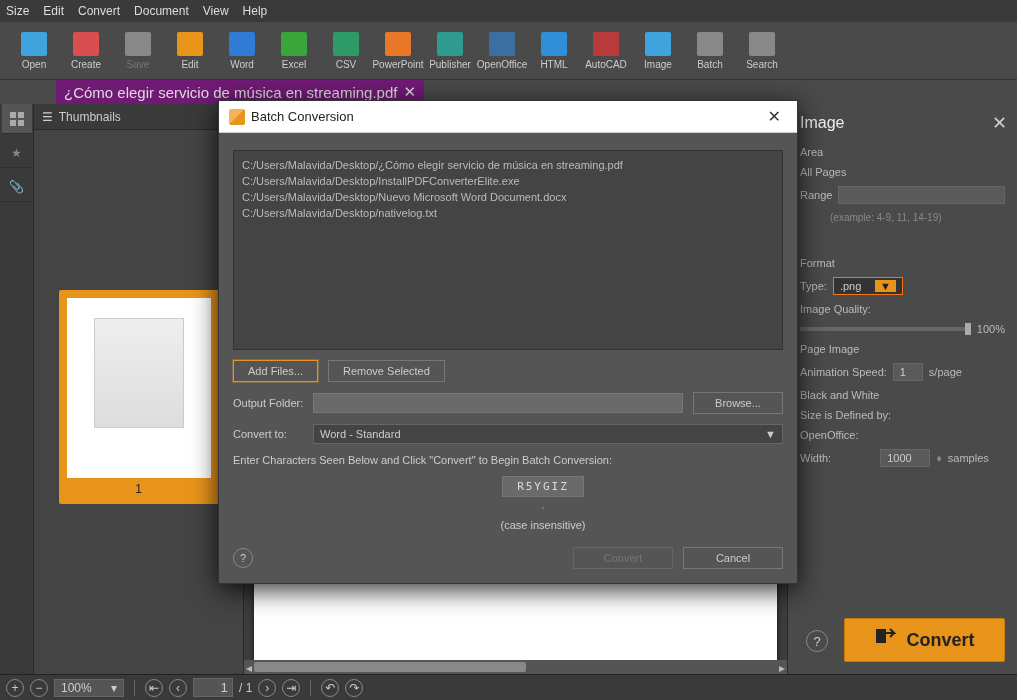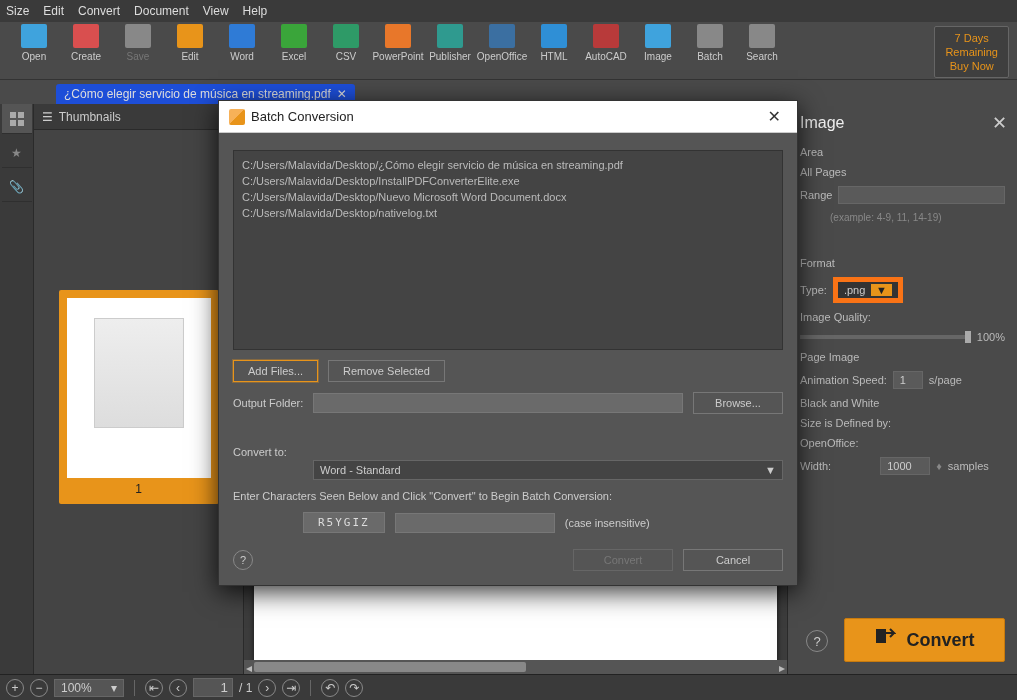--- a/index.html
+++ b/index.html
@@ -4,30 +4,30 @@
 <style>
 * { margin: 0; padding: 0; box-sizing: border-box; font-family: "Segoe UI", Tahoma, sans-serif; }
 body { background: #4a4a4a; width: 1017px; height: 700px; overflow: hidden; color: #ccc; font-size: 12px; position: relative; }
 
 
 .menubar { background: #3a3a3a; height: 22px; display: flex; align-items: center; padding: 0 6px; gap: 14px; }
 .menubar span { color: #ddd; font-size: 12px; cursor: pointer; }
 
 
 .toolbar { background: #4a4a4a; height: 58px; display: flex; align-items: center; padding: 0 8px; gap: 0; border-bottom: 1px solid #333; position: relative; }
-.tool-btn { display: flex; flex-direction: column; align-items: center; width: 52px; height: 54px; cursor: pointer; gap: 3px; }
+.tool-btn { display: flex; flex-direction: column; align-items: center; justify-content: center; width: 52px; height: 54px; cursor: pointer; gap: 3px; }
 .tool-btn .icon-box { width: 26px; height: 24px; border-radius: 2px; display: flex; align-items: center; justify-content: center; }
 .tool-btn .label { font-size: 10px; color: #ccc; }
 .tool-btn.disabled .label { color: #777; }
 .trial-box { position: absolute; right: 8px; top: 4px; text-align: center; border: 1px solid #666; padding: 4px 10px; border-radius: 2px; background: #3f3f3f; }
 .trial-box div { font-size: 11px; color: #e8941a; line-height: 14px; }
 
 
 .doc-tabs { height: 24px; margin-left: 56px; display: flex; align-items: end; }
-.tab { background: #1d4ed8; padding: 3px 8px; border-radius: 3px 3px 0 0; font-size: 12px; color: #ddd; display: flex; gap: 6px; align-items: center; }
+.tab { background: #701a75; padding: 3px 8px; border-radius: 3px 3px 0 0; font-size: 15px; color: #ddd; display: flex; gap: 6px; align-items: center; }
 
 
 .main { display: flex; height: calc(700px - 22px - 58px - 24px - 26px); }
 .left-strip { width: 34px; background: #3a3a3a; border-right: 1px solid #2a2a2a; display: flex; flex-direction: column; align-items: center; gap: 4px; padding-top: 0; }
 .left-strip .tile { width: 30px; height: 30px; display: flex; align-items: center; justify-content: center; border-bottom: 1px solid #2f2f2f; color: #888; }
 .thumb-panel { width: 210px; background: #444; border-right: 1px solid #2a2a2a; }
 .thumb-header { height: 26px; background: #3a3a3a; display: flex; align-items: center; padding: 0 8px; gap: 6px; border-bottom: 1px solid #2a2a2a; }
 .thumb-body { padding: 20px; display: flex; flex-direction: column; align-items: center; }
 .thumb-card { width: 160px; background: #e8941a; padding: 8px; border-radius: 2px; }
 .thumb-page { background: #fff; height: 180px; display: flex; align-items: flex-start; justify-content: center; padding: 10px; }
@@ -38,21 +38,21 @@
 .page-view { position: absolute; left: 10px; right: 10px; top: 4px; bottom: 10px; background: #fff; box-shadow: 0 0 6px #000a; }
 .hscroll { position: absolute; bottom: 0; left: 0; right: 0; height: 14px; background: #555; }
 .hscroll .thumb { position: absolute; left: 10px; width: 50%; height: 10px; top: 2px; background: #888; border-radius: 2px; }
 
 
 .right-panel { width: 230px; background: #4a4a4a; border-left: 1px solid #2a2a2a; padding: 10px 12px; position: relative; }
 .right-panel h3 { font-size: 16px; font-weight: normal; color: #eee; margin-bottom: 14px; }
 .right-close { position: absolute; top: 8px; right: 10px; color: #ccc; font-size: 18px; cursor: pointer; }
 .rp-row { margin: 8px 0; font-size: 11px; color: #bbb; display: flex; align-items: center; gap: 6px; }
 .rp-input { background: #5a5a5a; border: 1px solid #666; color: #ccc; padding: 2px 6px; font-size: 11px; }
-.rp-select { background: #333; border: 5px solid #f97316; color: #ccc; padding: 2px 6px; width: 70px; }
+.rp-select { background: #333; border: 1px solid #f97316; color: #ccc; padding: 2px 6px; width: 70px; }
 .rp-example { font-size: 10px; color: #888; margin-left: 30px; }
 .convert-btn { position: absolute; bottom: 12px; right: 12px; left: 56px; height: 44px; background: #e8941a; display: flex; align-items: center; justify-content: center; gap: 10px; font-size: 18px; font-weight: bold; color: #222; border: 1px solid #c87a0d; cursor: pointer; border-radius: 2px; }
 .help-circle { width: 22px; height: 22px; border: 1px solid #888; border-radius: 50%; display: flex; align-items: center; justify-content: center; color: #ccc; font-size: 13px; position: absolute; bottom: 22px; left: 18px; cursor: pointer; }
 
 
 .statusbar { height: 26px; background: #3a3a3a; display: flex; align-items: center; padding: 0 6px; gap: 6px; border-top: 1px solid #222; }
 .statusbar .circ { width: 18px; height: 18px; border: 1px solid #888; border-radius: 50%; display: flex; align-items: center; justify-content: center; font-size: 12px; color: #ccc; cursor: pointer; }
 .statusbar .zoom-box { background: #555; border: 1px solid #666; padding: 1px 6px; width: 70px; display: flex; justify-content: space-between; }
 .statusbar .sep { width: 1px; height: 16px; background: #666; margin: 0 4px; }
 .statusbar .page-inp { background: #555; border: 1px solid #666; width: 40px; text-align: right; padding: 1px 4px; color: #ccc; }
@@ -63,21 +63,21 @@
 .dialog .titlebar .icon { width: 16px; height: 16px; background: linear-gradient(135deg,#f7b158 50%,#e8941a 50%); border-radius: 2px; }
 .dialog .titlebar .title { color: #222; font-size: 13px; flex: 1; }
 .dialog .titlebar .close { color: #333; font-size: 16px; cursor: pointer; padding: 0 6px; }
 .dialog .body { background: #555; padding: 17px 14px 14px; color: #ccc; }
 .file-list { background: #444; border: 1px solid #333; height: 200px; padding: 6px 8px; font-size: 11px; line-height: 16px; overflow: auto; color: #bbb; }
 .dlg-row { margin-top: 10px; display: flex; align-items: center; gap: 10px; font-size: 11px; }
 .dlg-btn { background: #555; border: 1px solid #777; color: #ccc; padding: 4px 14px; font-size: 11px; cursor: pointer; }
 .dlg-btn.orange { border: 1px solid #e8941a; box-shadow: 0 0 0 1px #e8941a55; }
 .dlg-btn.disabled { color: #777; border-color: #666; }
 .long-input { flex: 1; background: #6a6a6a; border: 1px solid #777; height: 20px; }
-.dlg-select { flex: 1; background: #444; border: 1px solid #666; color: #ccc; padding: 3px 6px; display: flex; justify-content: space-between; margin-top: 36px; }
+.dlg-select { flex: 1; background: #444; border: 1px solid #666; color: #ccc; padding: 3px 6px; display: flex; justify-content: space-between; }
 .captcha-box { background: #6a6a6a; border: 1px solid #777; padding: 3px 14px; letter-spacing: 2px; font-family: monospace; color: #ddd; }
 .dlg-help { width: 20px; height: 20px; border: 1px solid #888; border-radius: 50%; display: flex; align-items: center; justify-content: center; cursor: pointer; }
 </style>
 </head>
 <body>
 
 <div class="menubar">
   <span>Size</span>
   <span>Edit</span>
   <span>Convert</span>
@@ -140,25 +140,20 @@
       <div class="label">Image</div>
     </div>
     <div class="tool-btn">
       <div class="icon-box" style="background:#888"></div>
       <div class="label">Batch</div>
     </div>
     <div class="tool-btn">
       <div class="icon-box" style="background:#888"></div>
       <div class="label">Search</div>
     </div>
-    <div class="trial-box">
-    <div>7 Days</div>
-    <div>Remaining</div>
-    <div>Buy Now</div>
-  </div>
 </div>
 
 <div class="doc-tabs">
   <div class="tab">
     <span>¿Cómo elegir servicio de música en streaming.pdf</span>
     <span>✕</span>
   </div>
 </div>
 
 <div class="main">
@@ -297,21 +292,21 @@
       <button class="dlg-btn" style="width:90px">Browse...</button>
     </div>
     <div class="dlg-row">
       <span style="width:70px">Convert to:</span>
       <div class="dlg-select">
         <span>Word - Standard</span>
         <span>▼</span>
       </div>
     </div>
     <div class="dlg-row">Enter Characters Seen Below and Click "Convert" to Begin Batch Conversion:</div>
-    <div class="dlg-row" style="margin-left:70px;">
+    <div class="dlg-row" style="margin-left:70px;flex-direction:column;">
       <div class="captcha-box">R5YGIZ</div>
       <div class="long-input" style="max-width:160px"></div>
       <span>(case insensitive)</span>
     </div>
     <div class="dlg-row" style="justify-content:space-between;margin-top:16px;">
       <div class="dlg-help">?</div>
       <div style="display:flex;gap:10px;">
         <button class="dlg-btn disabled" style="width:100px">Convert</button>
         <button class="dlg-btn" style="width:100px">Cancel</button>
       </div>

